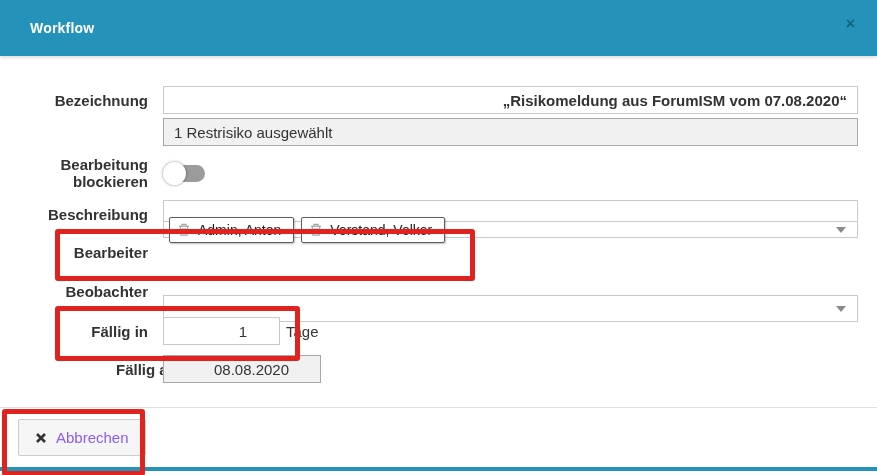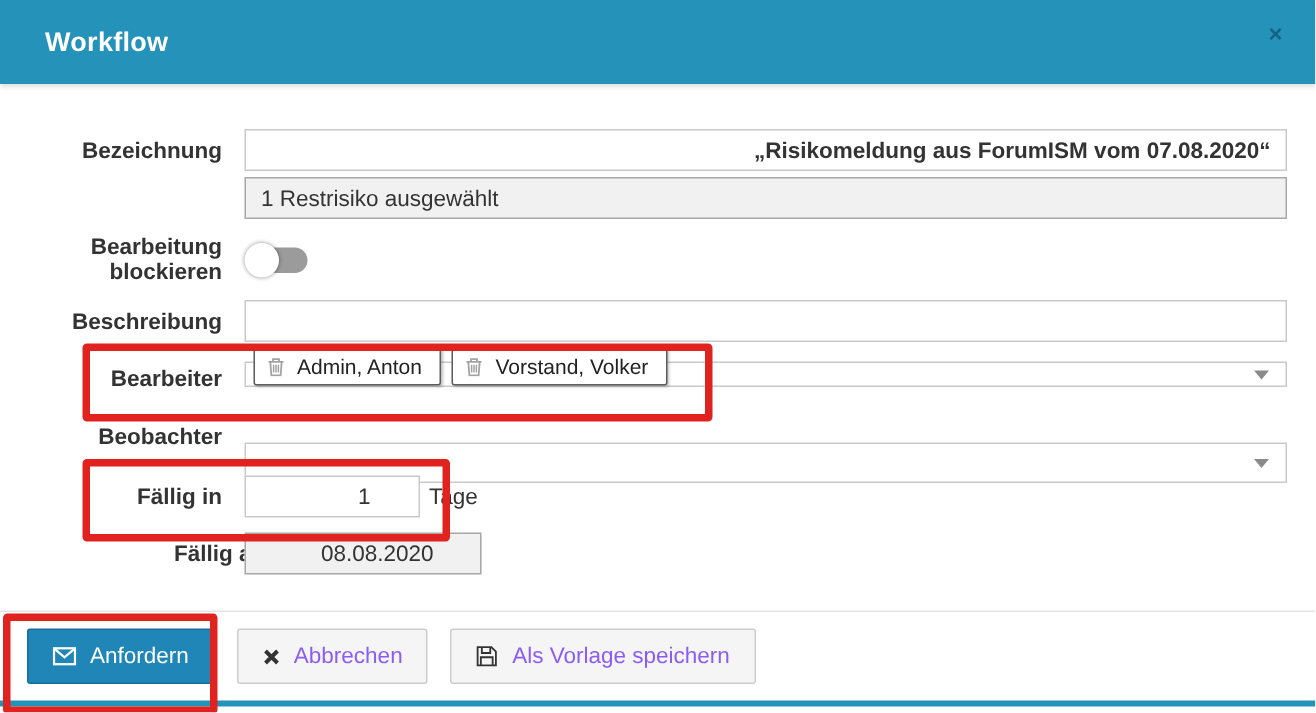--- a/index.html
+++ b/index.html
@@ -1,21 +1,21 @@
 <!DOCTYPE html>
 <html><head>
 <meta charset="utf-8">
 <style>
   html,body{margin:0;padding:0;background:#fff;}
   #app{position:relative;width:877px;height:475px;background:#fff;overflow:hidden;
        font-family:"Liberation Sans","DejaVu Sans",sans-serif;color:#333;}
   
   .hdr{position:absolute;left:0;top:0;width:877px;height:56px;display:flex;align-items:center;
        box-shadow:0 2px 3px rgba(0,0,0,0.12);}
-  .hdr-title{margin-left:30px;font-size:18px;font-weight:600;color:#fff;letter-spacing:.2px;}
+  .hdr-title{margin-left:30px;font-size:14px;font-weight:600;color:#fff;letter-spacing:.2px;}
   .hdr-close{position:absolute;right:22px;top:16px;font-size:16px;font-weight:700;line-height:16px;
        color:rgba(0,40,60,0.45);cursor:pointer;}
   
   .lbl{position:absolute;left:0;width:148px;text-align:right;font-size:15px;font-weight:600;color:#333;
        display:flex;align-items:center;justify-content:flex-end;line-height:17px;}
   .fld{position:absolute;left:163px;box-sizing:border-box;border:1px solid #c9c9c9;background:#fff;
        font-size:15px;color:#333;display:flex;align-items:center;padding:0 10px;}
   input.fld{font-family:"Liberation Sans","DejaVu Sans",sans-serif;outline:none;text-align:right;}
   .fld.readonly{background:#f1f1f1;border:1px solid #a8a8a8;}
   .wide{width:695px;}
@@ -67,21 +67,21 @@
     <div>blockieren</div>
   </div>
   <div class="toggle">
     <div class="knob"></div>
   </div>
 
   <div class="lbl" style="top:200px;height:28px;">Beschreibung</div>
   <input class="fld wide" style="top: 200px; height: 28px; position: absolute;" type="text" value="">
 
   <div class="lbl" style="top:237px;height:31px;">Bearbeiter</div>
-  <div class="fld wide combo" style="top:241px;height:17px;align-items:flex-end;">
+  <div class="fld wide combo" style="top:221px;height:17px;">
     <span class="chip">
       <span class="icon">
         <svg width="12" height="13" viewBox="0 0 12 13" fill="none" stroke="#a3a3a3" stroke-width="1.2">
           <path d="M1 3.2 h10"></path>
             <path d="M4 3.2 V1.4 h4 v1.8"></path>
           <path d="M2.2 3.2 l0.7 9 h6.2 l0.7 -9"></path>
           <path d="M4.4 5.2 v5.2 M6 5.2 v5.2 M7.6 5.2 v5.2" stroke-width="1"></path>
         </svg>
       </span>
       <span>Admin, Anton</span>
@@ -107,46 +107,27 @@
 
   <div class="lbl" style="top:317px;height:28px;">Fällig in</div>
   <input class="fld" style="top: 317px; height: 28px; width: 117px; position: absolute; text-align: right; padding-right: 32px;" type="text" value="1">
   <div class="unit" style="top:317px;height:28px;">Tage</div>
 
   <div class="lbl" style="top:355px;height:28px;padding-left:33px;">Fällig am</div>
   <div class="fld readonly" style="top:355px;height:28px;width:158px;justify-content:center;padding-left:29px;">08.08.2020</div>
 
   <div class="footer-divider"></div>
   <div class="buttons">
-    <button class="btn btn-primary" style="background:#1f86b7;">
-      <span class="icon">
-        <svg width="16" height="13" viewBox="0 0 16 13">
-          <rect x="1" y="1.2" width="14" height="10.6" fill="none" stroke="#fff" stroke-width="1.5"></rect>
-          <path d="M1.6 1.8 L8 7.2 L14.4 1.8" fill="none" stroke="#fff" stroke-width="1.5"></path>
-        </svg>
-      </span>
-      <span>Anfordern</span>
-    </button>
     <button class="btn btn-secondary">
       <span class="icon">
         <svg width="12" height="12" viewBox="0 0 12 12">
           <path d="M2 2 L10 10 M10 2 L2 10" stroke="#333" stroke-width="2.6"></path>
         </svg>
       </span>
       <span>Abbrechen</span>
-    </button>
-    <button class="btn btn-secondary">
-      <span class="icon">
-        <svg width="15" height="15" viewBox="0 0 16 16" fill="none" stroke="#333" stroke-width="1.3">
-          <path d="M1.5 1.5 h9.8 l3.2 3.2 v9.8 h-13 z"></path>
-          <path d="M4.5 1.7 v4 h6 v-4"></path>
-          <path d="M3.8 14.3 v-5.6 h8.4 v5.6"></path>
-        </svg>
-      </span>
-      <span>Als Vorlage speichern</span>
     </button>
   </div>
 
   <div class="bottom-bar" style="background:#2592b9;"></div>
 
   <div class="anno" id="anno-bearbeiter"></div>
   <div class="anno" id="anno-faellig"></div>
   <div class="anno" id="anno-anfordern"></div>
 
 </div>

